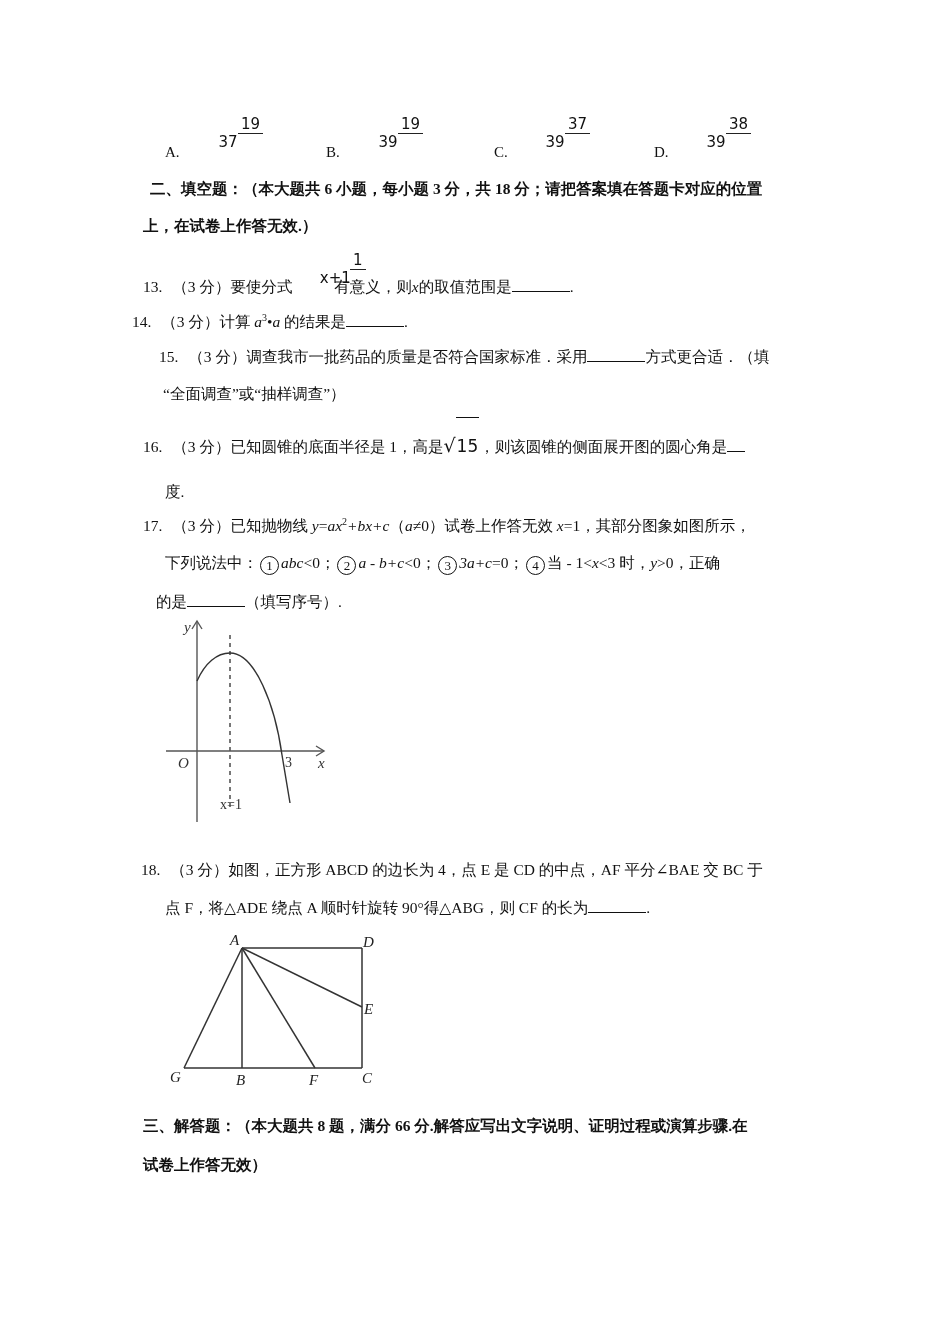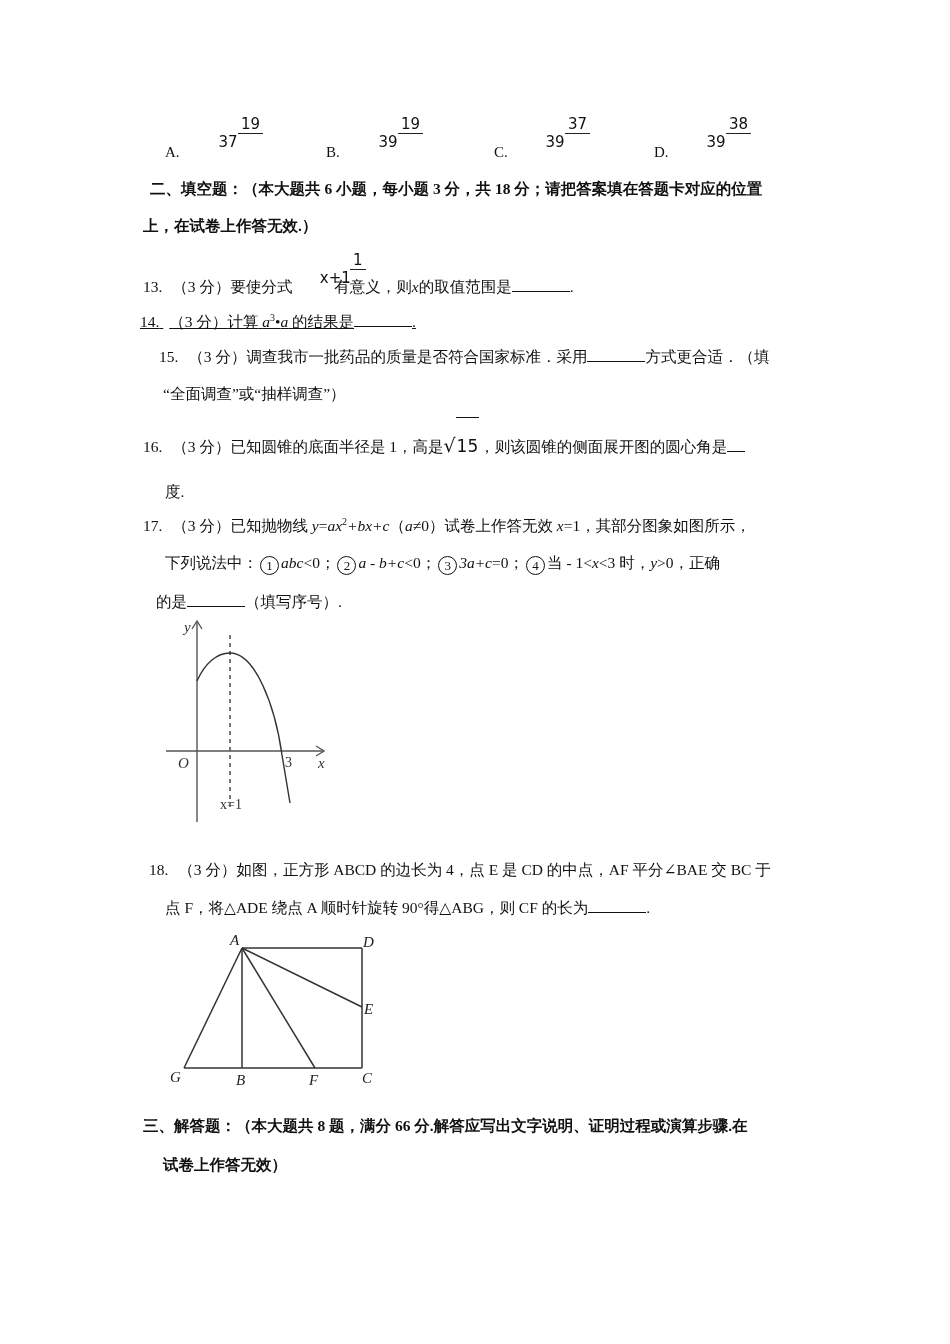--- a/index.html
+++ b/index.html
@@ -61,21 +61,21 @@
 <div class="abs" style="left:143px; top:277px;">
   <span>13.</span>
   <span style="margin-left:6px;">（3 分）</span><span>要使分式</span>
   <span style="display:inline-block; width:38px;"></span><span>有意义，则</span><i class="v">x</i><span>的取值范围是</span><span class="blank"></span><span>.</span>
 </div>
 <span class="frac" style="left:305px; top:252px;">
   <span class="num">1</span>
   <span class="den">x+1</span>
 </span>
 
-<div class="abs" style="left:140px; top:312px;text-decoration:underline;">
+<div class="abs" style="left:132px; top:312px;">
   <span>14.</span>
   <span style="margin-left:6px;">（3 分）</span><span>计算</span>
   <i class="v">a</i><sup>3</sup><span>•</span><i class="v">a</i>
   <span>的结果是</span><span class="blank"></span><span>.</span>
 </div>
 
 <div class="abs" style="left:143px; top:347px;margin-left:16px;">
   <span>15.</span>
   <span style="margin-left:6px;">（3 分）</span><span>调查我市一批药品的质量是否符合国家标准．采用</span><span class="blank"></span><span>方式更合适．（填</span>
 </div>
@@ -111,21 +111,21 @@
   <line x1="70" y1="20" x2="70" y2="195" stroke="#555" stroke-width="1.6" stroke-dasharray="4,4"></line>
 
   <path d="M37,66 C45,48 57,38 70,38 C95,38 115,90 122,140 L130,188" fill="none" stroke="#333" stroke-width="1.4"></path>
   <text x="24" y="17" font-size="15" font-style="italic" fill="#333">y</text>
   <text x="158" y="153" font-size="15" font-style="italic" fill="#333">x</text>
   <text x="18" y="153" font-size="15" font-style="italic" fill="#333">O</text>
   <text x="125" y="152" font-size="14" fill="#333">3</text>
   <text x="60" y="194" font-size="14" fill="#333">x=1</text>
 </svg>
 
-<div class="abs" style="left:149px; top:860px;">
+<div class="abs" style="left:141px; top:860px;">
   <span>18.</span>
   <span style="margin-left:6px;">（3 分）</span><span>如图，正方形 ABCD 的边长为 4，点 E 是 CD 的中点，AF 平分∠BAE 交 BC 于</span>
 </div>
 <div class="abs" style="left:165px; top:898px;">
   <span>点 F，将△ADE 绕点 A 顺时针旋转 90°得△ABG，则 CF 的长为</span><span class="blank"></span><span>.</span>
 </div>
 
 <svg class="abs" style="left:160px; top:925px;" width="230" height="170" viewBox="0 0 230 170">
   <g stroke="#333" stroke-width="1.5" fill="none">
     <line x1="82" y1="23" x2="202" y2="23"></line>
@@ -139,13 +139,13 @@
   <text x="70" y="20" font-size="15" font-style="italic" fill="#222">A</text>
   <text x="203" y="22" font-size="15" font-style="italic" fill="#222">D</text>
   <text x="204" y="89" font-size="15" font-style="italic" fill="#222">E</text>
   <text x="10" y="157" font-size="15" font-style="italic" fill="#222">G</text>
   <text x="76" y="160" font-size="15" font-style="italic" fill="#222">B</text>
   <text x="149" y="160" font-size="15" font-style="italic" fill="#222">F</text>
   <text x="202" y="158" font-size="15" font-style="italic" fill="#222">C</text>
 </svg>
 
 <div class="abs section" style="left:143px; top:1116px;">三、解答题：（本大题共 8 题，满分 66 分.解答应写出文字说明、证明过程或演算步骤.在</div>
-<div class="abs section" style="left:143px; top:1155px;margin-left:20px;">试卷上作答无效）</div>
+<div class="abs section" style="left:143px; top:1155px;">试卷上作答无效）</div>
 
 </body></html>

